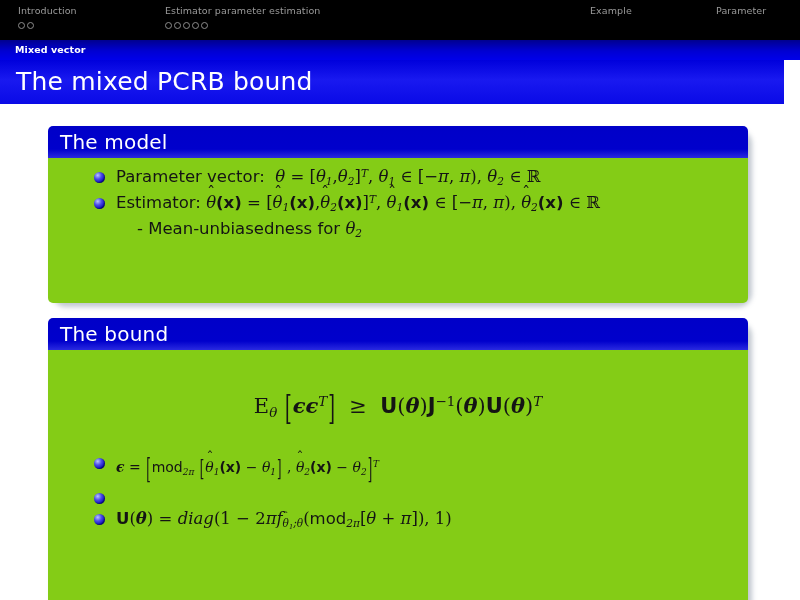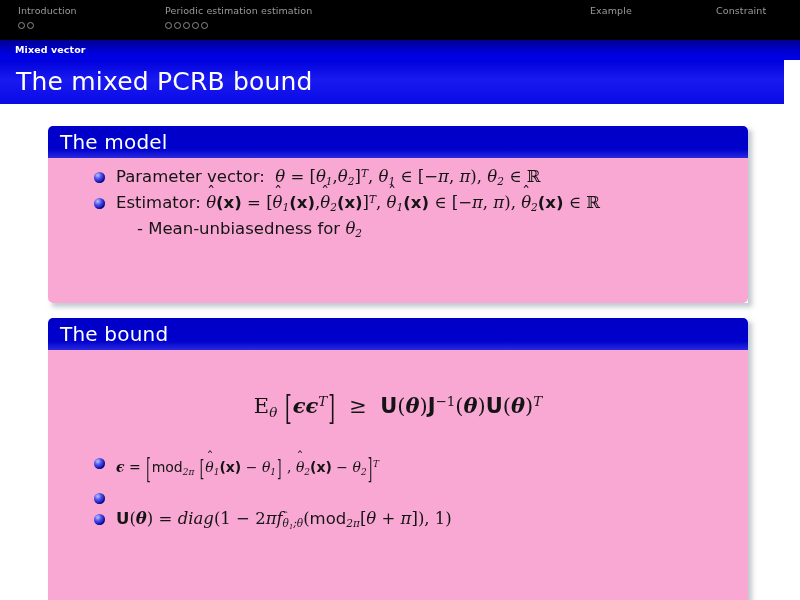--- a/index.html
+++ b/index.html
@@ -72,33 +72,33 @@
     color: #ffffff;
     font-size: 25px;
     line-height: 32px;
     letter-spacing: 0.2px;
   }
 
   
   .block {
     position: absolute;
     box-shadow: 4px 4px 5px rgba(120,132,150,0.45);
-    border-radius: 0;
+    border-radius: 14px;
   }
   .block-title {
     background: linear-gradient(to bottom, #0000c8 0%, #0000cc 72%, #2a2ae0 100%);
     color: #ffffff;
     font-size: 20px;
     line-height: 26px;
     padding: 3px 0 3px 12px;
     border-radius: 5px 5px 0 0;
     letter-spacing: 0.2px;
   }
   .block-body {
-    background: #f9a8d4;
+    background: #84cc16;
     border-radius: 0 0 5px 5px;
     padding: 8px 14px 10px 14px;
     color: #101010;
   }
 
   #block-model   { left: 48px; top: 126px;  width: 700px; }
   #block-model .block-body { height: 145px; box-sizing: border-box; }
   #block-bound   { left: 48px; top: 318px;  width: 700px; }
   #block-bound .block-body { height: 263px; box-sizing: border-box; }
 
@@ -191,33 +191,33 @@
   <div class="navbar">
 
     <div class="nav-sec" style="left:18px">
       <span class="nav-label">Introduction</span>
       <span class="nav-dots">
         <i class="dot"></i><i class="dot"></i>
       </span>
     </div>
 
     <div class="nav-sec" style="left:165px">
-      <span class="nav-label">Periodic estimation estimation</span>
+      <span class="nav-label">Estimator parameter estimation</span>
       <span class="nav-dots">
         <i class="dot"></i><i class="dot"></i><i class="dot"></i><i class="dot"></i><i class="dot"></i>
       </span>
     </div>
 
 
     <div class="nav-sec" style="left:590px">
       <span class="nav-label">Example</span>
     </div>
 
     <div class="nav-sec" style="left:716px">
-      <span class="nav-label">Constraint</span>
+      <span class="nav-label">Parameter</span>
     </div>
   </div>
 
   <div class="subbar">
     <span class="subbar-label">Mixed vector</span>
   </div>
 
   <div class="titlebar">
     <div class="slide-title">The mixed PCRB bound</div>
   </div>

